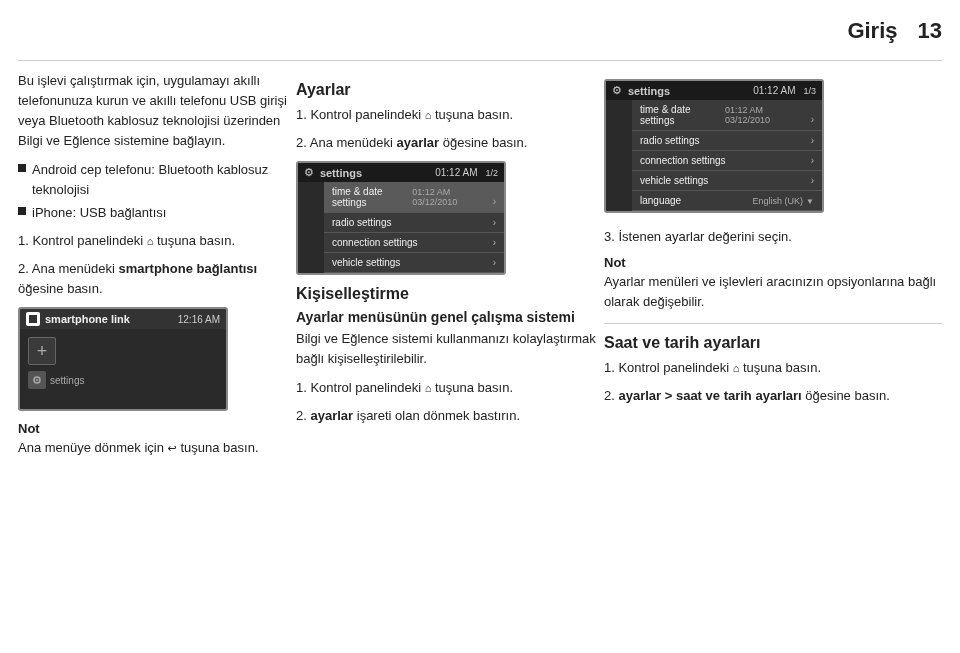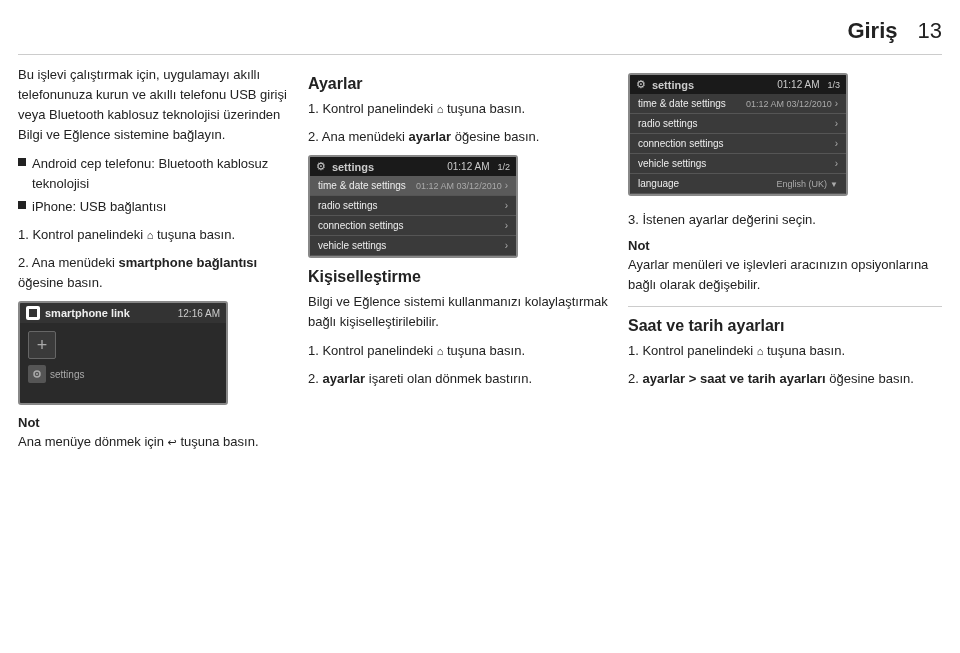--- a/index.html
+++ b/index.html
@@ -21,38 +21,38 @@
       padding: 18px 18px 10px 18px;
     }
 
     
     .page-header {
       display: flex;
       justify-content: flex-end;
       align-items: center;
       margin-bottom: 10px;
       border-bottom: 1px solid #ccc;
-      padding-bottom: 10px;
+      padding-bottom: 16px;
     }
     .page-title-text {
       font-size: 22px;
       font-weight: bold;
       color: #222;
       margin-right: 20px;
     }
     .page-number {
       font-size: 22px;
-      font-weight: normal;
+      font-weight: bold;
       color: #222;
     }
 
     
     .main-content {
       display: flex;
-      gap: 20px;
+      gap: 8px;
       width: 100%;
     }
 
     
     .col-left {
       flex: 0 0 270px;
       max-width: 270px;
     }
 
     
@@ -167,20 +167,21 @@
 
     .screen-menu-item {
       background: #3a3a3a;
       border-bottom: 1px solid #555;
       padding: 4px 8px;
       display: flex;
       justify-content: space-between;
       align-items: center;
       color: #eee;
       font-size: 10px;
+      margin-left: 26px;
     }
     .screen-menu-item.selected {
       background: #5a5a5a;
     }
     .screen-menu-item .chevron {
       color: #aaa;
       font-size: 10px;
     }
     .screen-menu-item .item-value {
       color: #aaa;
@@ -420,20 +421,21 @@
             <div class="screen-menu-item">
               <span>vehicle settings</span>
               <span class="chevron">›</span>
             </div>
           </div>
         </div>
       </div>
 
       <div class="kisisel-section">
         <div class="section-heading">Kişiselleştirme</div>
+        <div class="sub-heading">Ayarlar menüsünün genel çalışma sistemi</div>
         <div class="text-block">Bilgi ve Eğlence sistemi kullanmanızı kolaylaştırmak bağlı kişiselleştirilebilir.</div>
 
         <div class="text-block">
           <span>1. Kontrol panelindeki</span>
           <span class="home-icon"> ⌂ </span>
           <span>tuşuna basın.</span>
         </div>
 
         <div class="text-block">
           <span>2.</span>

